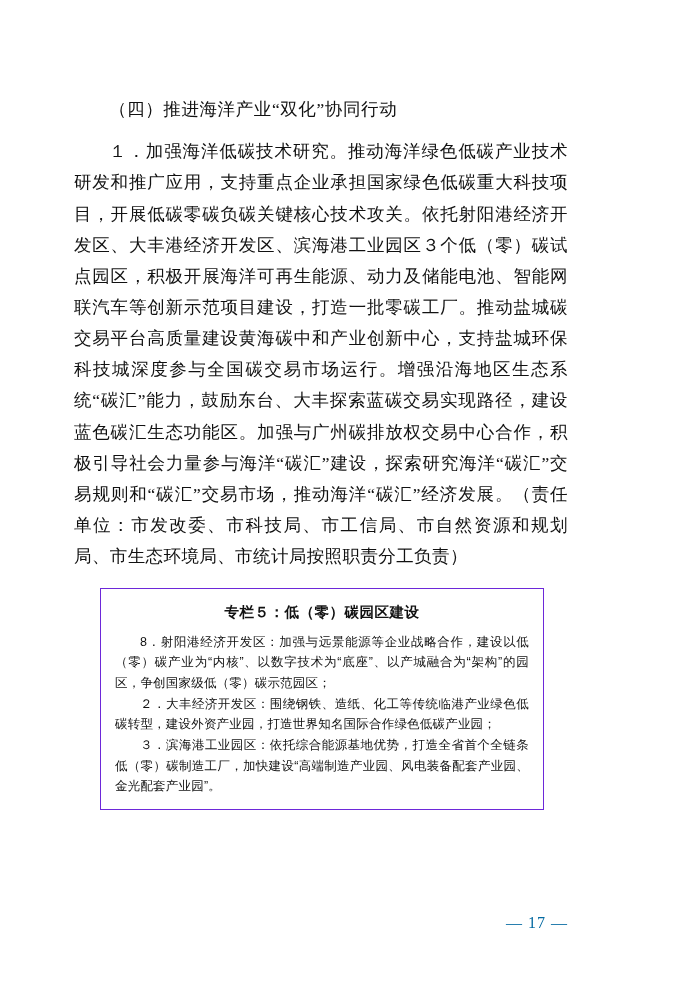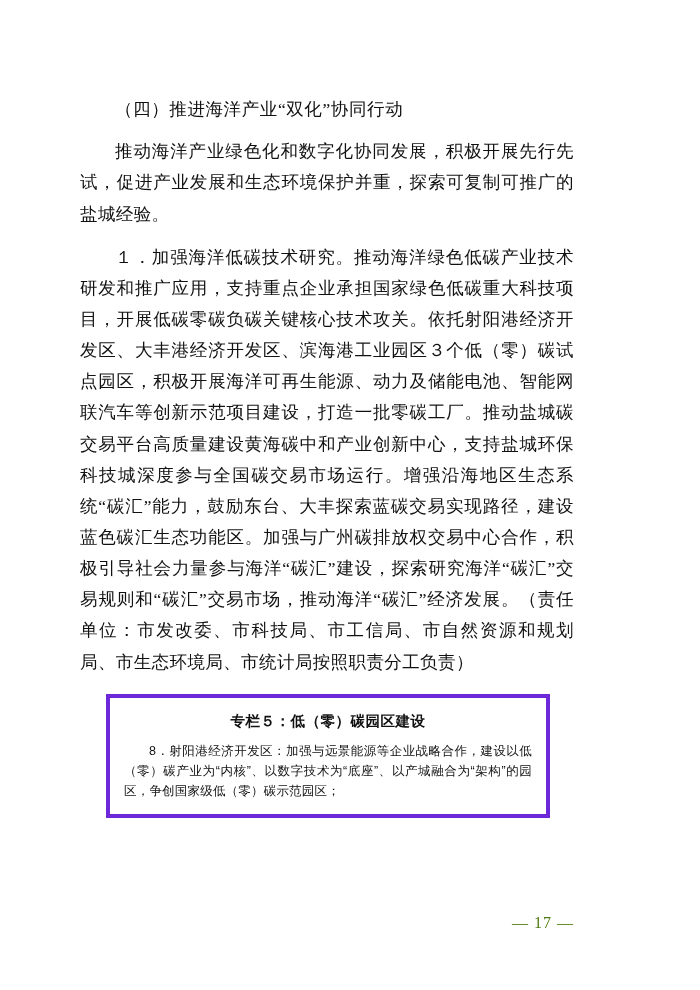--- a/index.html
+++ b/index.html
@@ -10,21 +10,21 @@
   body {
     width: 700px;
     height: 990px;
     font-family: "Liberation Serif", "DejaVu Serif", serif;
     color: #111111;
     position: relative;
     overflow: hidden;
   }
   .page {
     position: absolute;
-    left: 6px;
+    left: 0;
     top: 0;
     width: 636px;
     height: 990px;
     box-sizing: border-box;
     padding: 96px 68px 0 74px;
     border-radius: 14px;
   }
   .heading {
     font-size: 17.5px;
     line-height: 1.5;
@@ -41,21 +41,21 @@
     letter-spacing: 0.4px;
     margin: 0 0 2px 0;
     text-align: justify;
     text-justify: inter-character;
   }
   .para.numbered {
     margin-top: 12px;
   }
   .boxwrap {
     margin: 16px 24px 0 26px;
-    border: 4px solid #6d28d9;
+    border: 1px solid #6d28d9;
     box-sizing: border-box;
     padding: 10px 14px 12px 14px;
   }
   .box-title {
     text-align: center;
     font-size: 14.5px;
     font-weight: bold;
     letter-spacing: 0.5px;
     margin: 4px 0 10px 0;
     font-family: "Liberation Sans", sans-serif;
@@ -69,33 +69,34 @@
     text-align: justify;
     text-justify: inter-character;
     font-family: "Liberation Sans", sans-serif;
   }
   .pagenum {
     position: absolute;
     right: 68px;
     bottom: 58px;
     font-size: 16px;
     letter-spacing: 1px;
-    color: #4d7c0f;
+    color: #0369a1;
   }
 </style>
 </head>
 <body>
 
 <div class="page">
 
   <h1 class="heading">（四）推进海洋产业“双化”协同行动</h1>
 
-  <p class="para">推动海洋产业绿色化和数字化协同发展，积极开展先行先试，促进产业发展和生态环境保护并重，探索可复制可推广的盐城经验。</p>
 
   <p class="para numbered">１．加强海洋低碳技术研究。推动海洋绿色低碳产业技术研发和推广应用，支持重点企业承担国家绿色低碳重大科技项目，开展低碳零碳负碳关键核心技术攻关。依托射阳港经济开发区、大丰港经济开发区、滨海港工业园区３个低（零）碳试点园区，积极开展海洋可再生能源、动力及储能电池、智能网联汽车等创新示范项目建设，打造一批零碳工厂。推动盐城碳交易平台高质量建设黄海碳中和产业创新中心，支持盐城环保科技城深度参与全国碳交易市场运行。增强沿海地区生态系统“碳汇”能力，鼓励东台、大丰探索蓝碳交易实现路径，建设蓝色碳汇生态功能区。加强与广州碳排放权交易中心合作，积极引导社会力量参与海洋“碳汇”建设，探索研究海洋“碳汇”交易规则和“碳汇”交易市场，推动海洋“碳汇”经济发展。（责任单位：市发改委、市科技局、市工信局、市自然资源和规划局、市生态环境局、市统计局按照职责分工负责）</p>
 
   <div class="boxwrap">
     <div class="box-title">专栏５：低（零）碳园区建设</div>
     <p class="box-item">8．射阳港经济开发区：加强与远景能源等企业战略合作，建设以低（零）碳产业为“内核”、以数字技术为“底座”、以产城融合为“架构”的园区，争创国家级低（零）碳示范园区；</p>
+    <p class="box-item">２．大丰经济开发区：围绕钢铁、造纸、化工等传统临港产业绿色低碳转型，建设外资产业园，打造世界知名国际合作绿色低碳产业园；</p>
+    <p class="box-item">３．滨海港工业园区：依托综合能源基地优势，打造全省首个全链条低（零）碳制造工厂，加快建设“高端制造产业园、风电装备配套产业园、金光配套产业园”。</p>
   </div>
 
   <div class="pagenum">— 17 —</div>
 </div>
 
 </body></html>

